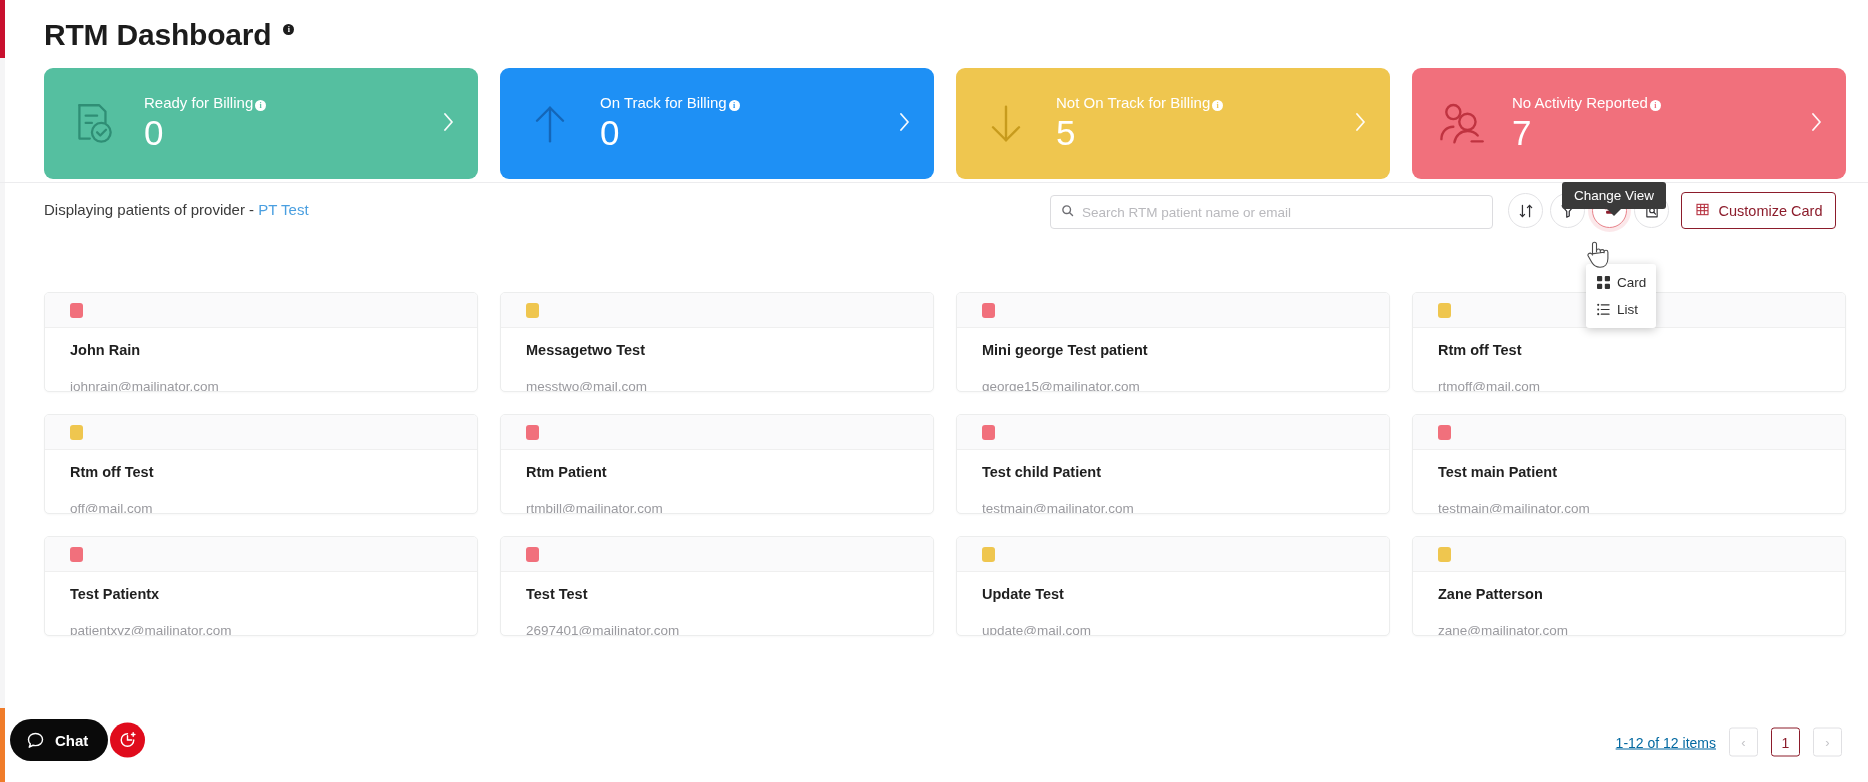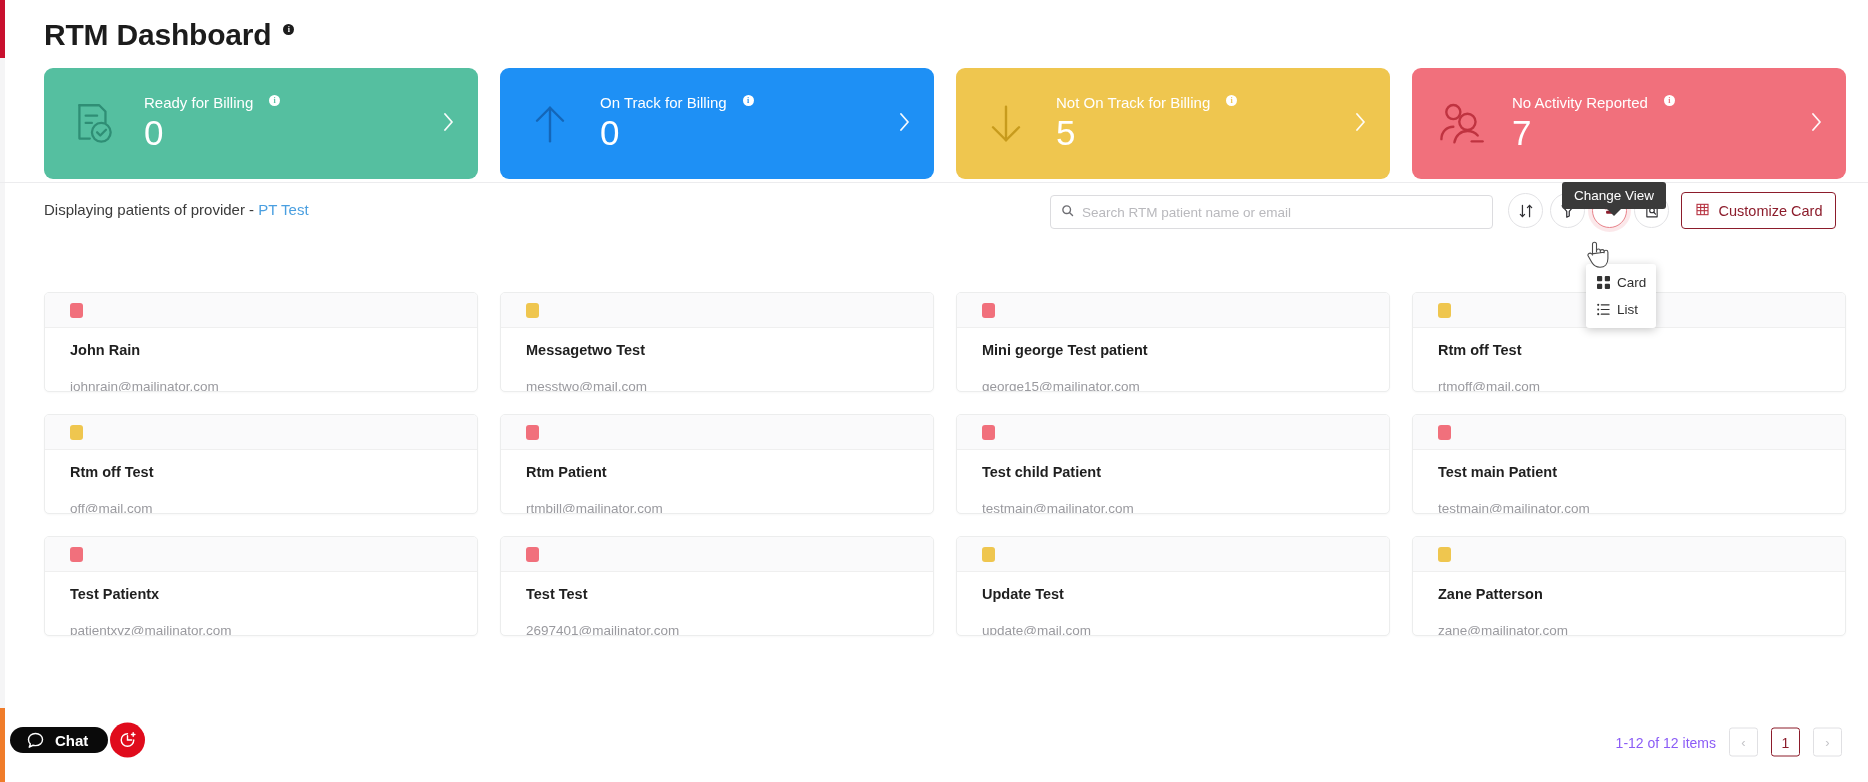--- a/index.html
+++ b/index.html
@@ -31,21 +31,21 @@
   }
 
   
   .kpi-row { position: absolute; left: 44px; top: 68px; display: flex; gap: 22px; }
   .kpi-card {
     width: 434px; height: 111px; border-radius: 9px;
     position: relative; display: flex; align-items: center; cursor: pointer;
   }
   .kpi-icon { width: 100px; display: flex; align-items: center; justify-content: center; }
   .kpi-body { display: flex; flex-direction: column; justify-content: center; }
-  .kpi-label-row { display: flex; align-items: center; gap: 16px; }
+  .kpi-label-row { display: flex; align-items: flex-end; gap: 2px; }
   .kpi-label { color: #ffffff; font-size: 15px; font-weight: 400; }
   .kpi-info {
     width: 11px; height: 11px; border-radius: 50%; background: #ffffff;
     display: inline-flex; align-items: center; justify-content: center;
     font-size: 8px; font-weight: 700; margin-top: -3px;
     font-family: "Liberation Serif", serif;
   }
   .kpi-value { color: #ffffff; font-size: 35px; font-weight: 400; line-height: 1.15; margin-top: 2px; }
   .kpi-chevron {
     position: absolute; right: 22px; top: 50%; transform: translateY(-50%);
@@ -129,31 +129,31 @@
     height: 35px; background: #fafafb; border-bottom: 1px solid #efefef;
     display: flex; align-items: center; padding: 0 25px;
   }
   .status-chip { width: 13px; height: 15px; border-radius: 3px; }
   .pcard-body { padding: 14px 25px 0 25px; }
   .pname { font-size: 14.5px; font-weight: 700; color: #1f1f1f; }
   .pemail { font-size: 13.5px; color: #9a9a9f; margin-top: 21px; }
 
   
   .pager { position: absolute; right: 26px; top: 742px; transform: translateY(-50%); display: flex; align-items: center; gap: 13px; }
-  .pager-count { font-size: 14px; color: #8b5cf6; }
+  .pager-count { font-size: 14px; color: #0369a1; text-decoration: underline; }
   .pager-btn {
     width: 29px; height: 29px; border: 1px solid #e0e0e3; border-radius: 3px; background: #fff;
     display: flex; align-items: center; justify-content: center;
     color: #c4c4c8; font-size: 13px; cursor: pointer;
   }
   .pager-btn.current { border-color: #8c1c2b; color: #8c1c2b; font-weight: 400; font-size: 14px; }
 
   .chat-pill {
     position: absolute; left: 10px; top: 740px; transform: translateY(-50%);
-    height: 26px; padding: 0 20px 0 16px; border-radius: 21px; background: #0a0a0a;
+    height: 42px; padding: 0 20px 0 16px; border-radius: 21px; background: #0a0a0a;
     display: flex; align-items: center; gap: 10px; cursor: pointer;
   }
   .chat-pill span { color: #fff; font-size: 15px; font-weight: 700; }
   .help-fab {
     position: absolute; left: 110px; top: 740px; transform: translateY(-50%);
     width: 35px; height: 35px; border-radius: 50%; background: #e00b1c;
     display: flex; align-items: center; justify-content: center; cursor: pointer;
   }
 </style>
 </head>

